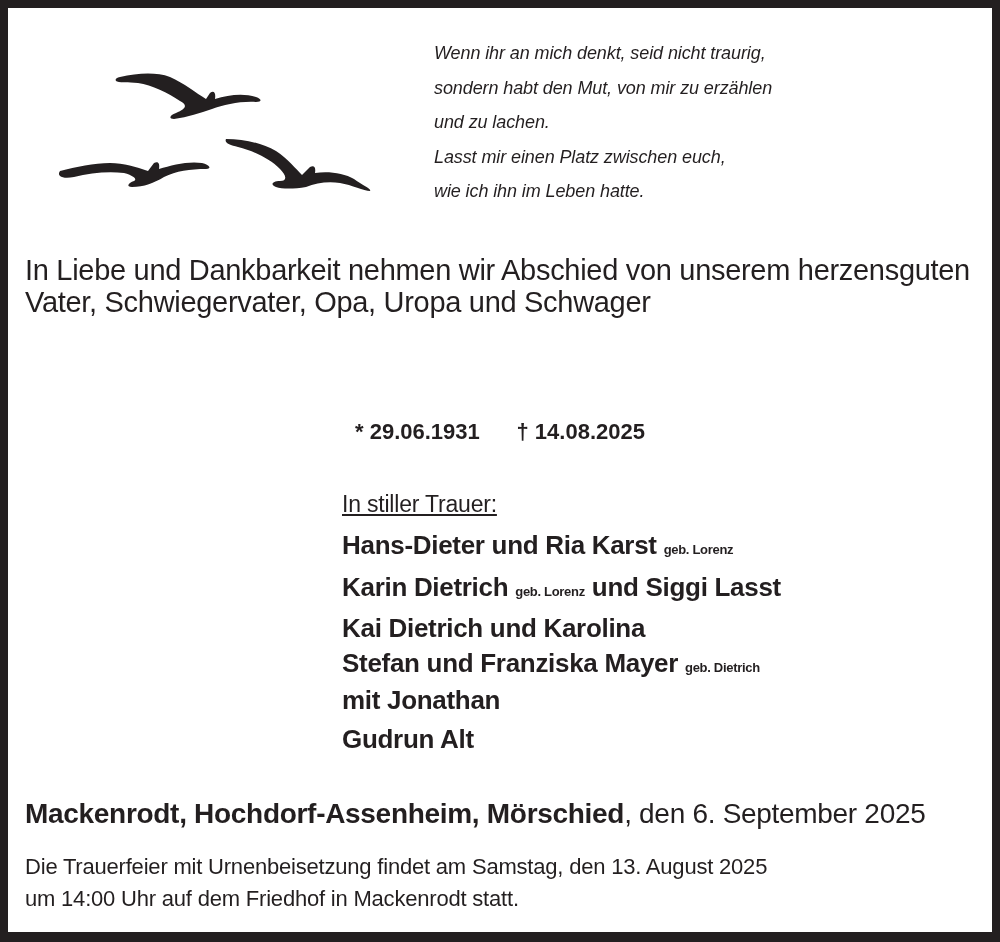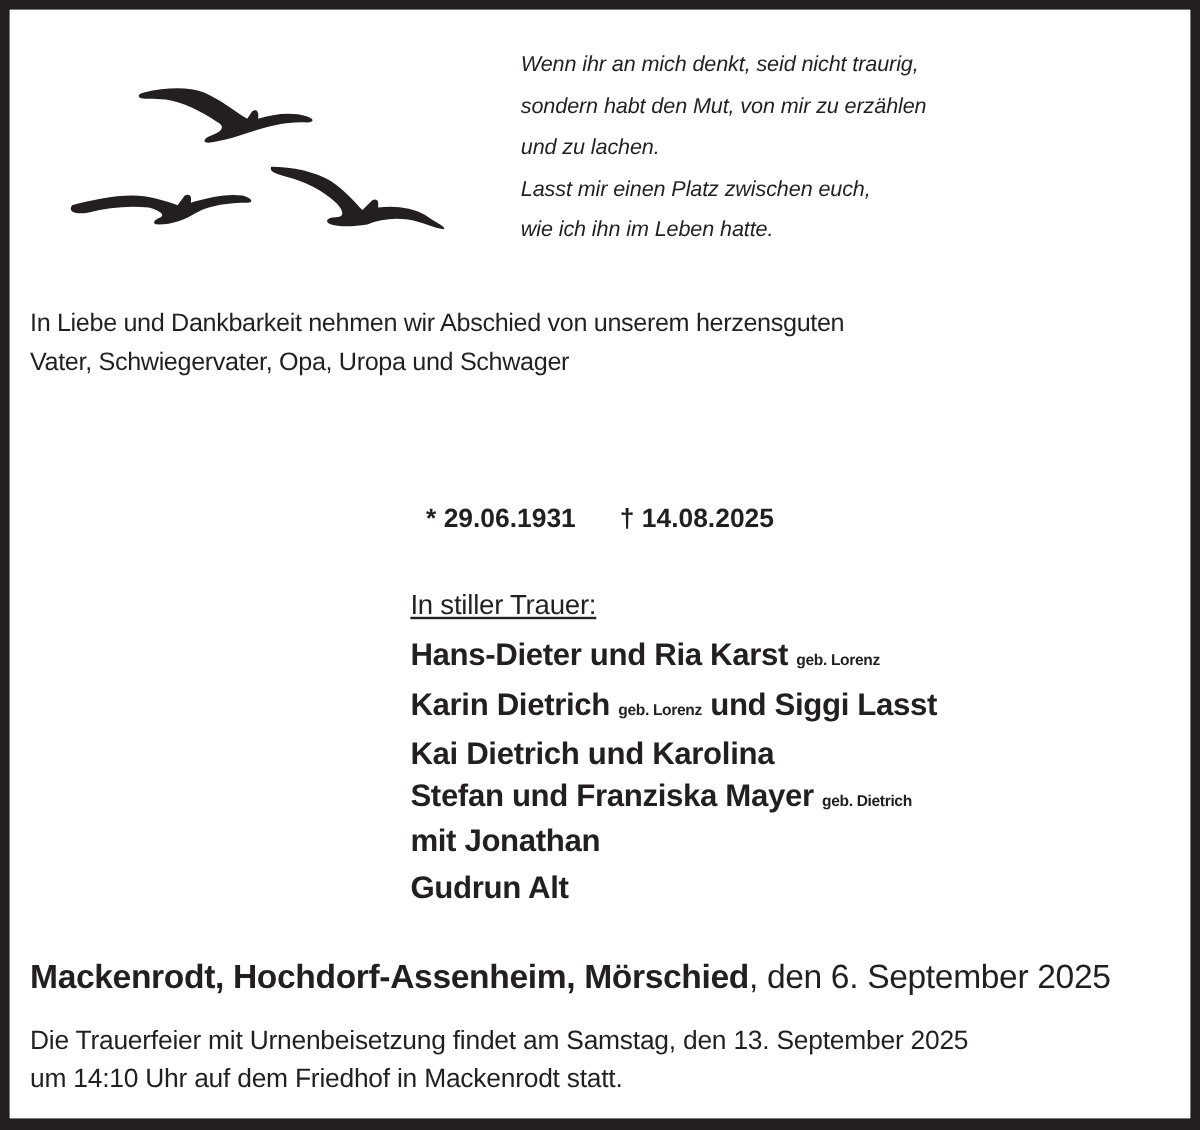--- a/index.html
+++ b/index.html
@@ -10,21 +10,21 @@
       font-family: "Liberation Sans", "DejaVu Sans", sans-serif;
     }
     .birds { position: absolute; left: 40px; top: 55px; width: 330px; height: 140px; }
     .poem {
       position: absolute; left: 426px; top: 28px;
       font-style: italic; font-size: 18px; line-height: 34.5px; letter-spacing: -0.1px;
     }
     .poem div { white-space: nowrap; }
     .intro {
       position: absolute; left: 17px; top: 246px;
-      font-size: 21px; line-height: 32px; letter-spacing: -0.3px;
+      font-size: 29px; line-height: 32px; letter-spacing: -0.3px;
     }
     .intro div { white-space: nowrap; }
     .name {
       position: absolute; left: 0; width: 984px; top: 342px; text-align: center;
       font-weight: bold; font-size: 48px; line-height: 60px; letter-spacing: -0.8px;
     }
     .dates {
       position: absolute; left: 0; width: 984px; top: 410px; text-align: center;
       font-weight: bold; font-size: 22px; line-height: 28px; white-space: pre;
     }
@@ -100,16 +100,16 @@
     <div class="row">
       <span>Gudrun Alt</span>
     </div>
   </div>
 
   <div class="place">
     <b>Mackenrodt, Hochdorf-Assenheim, Mörschied</b><span>, den 6. September 2025</span>
   </div>
 
   <div class="info">
-    <div>Die Trauerfeier mit Urnenbeisetzung findet am Samstag, den 13. September 2025</div>
-    <div>um 14:10 Uhr auf dem Friedhof in Mackenrodt statt.</div>
+    <div>Die Trauerfeier mit Urnenbeisetzung findet am Samstag, den 13. August 2025</div>
+    <div>um 14:00 Uhr auf dem Friedhof in Mackenrodt statt.</div>
   </div>
 </div>
 
 </body></html>

